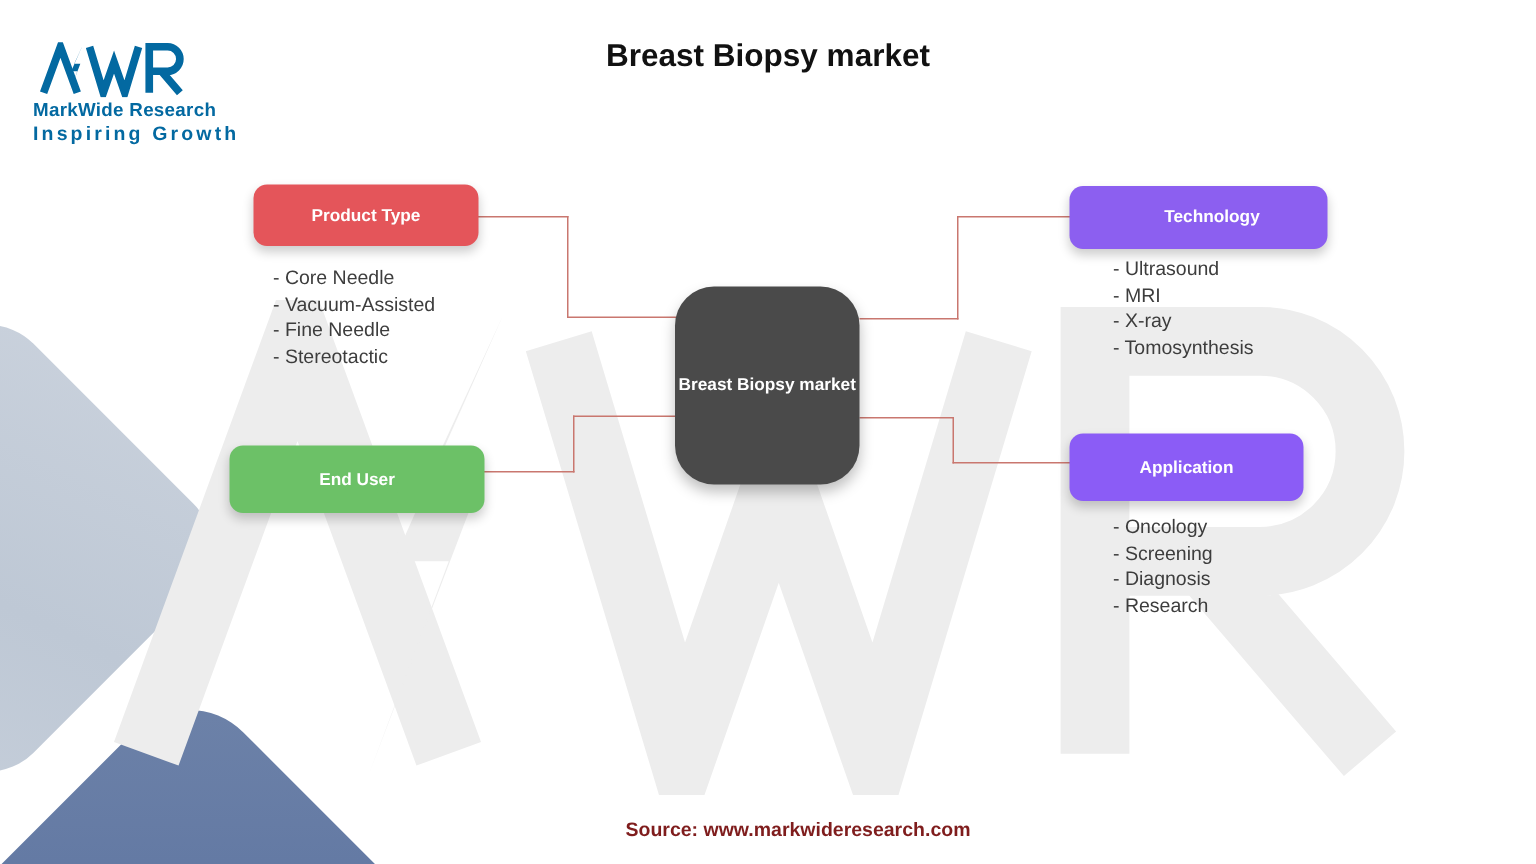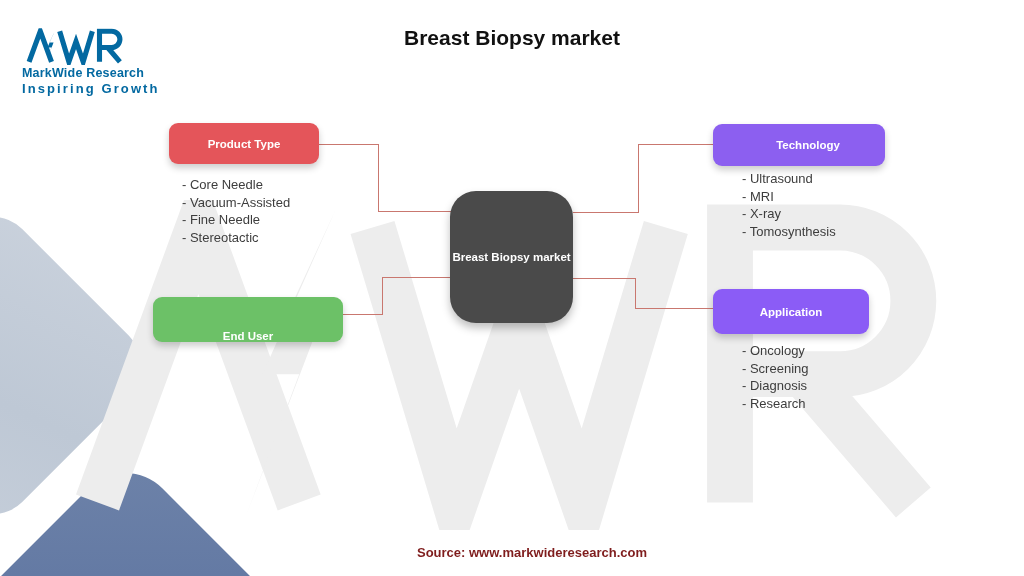--- a/index.html
+++ b/index.html
@@ -32,21 +32,21 @@
   .conn{position:absolute;z-index:2;}
   
   .branch-box{
     position:absolute;border-radius:9px;z-index:3;
     display:flex;align-items:center;justify-content:center;
     color:#fff;font-size:11.5px;font-weight:700;
     box-shadow:0 4px 7px rgba(0,0,0,.20);
   }
   .box-pt{left:153px;top:123px;width:150px;height:41px;margin-left:16px;}
   .box-tech{left:713px;top:124px;width:154px;height:42px;}
-  .box-eu{left:153px;top:297px;width:190px;height:45px;align-items:flex-end;}
+  .box-eu{left:153px;top:297px;width:170px;height:45px;}
   .box-app{left:713px;top:289px;width:156px;height:45px;}
   
   .branch-list{position:absolute;z-index:3;font-size:13px;color:#3d3d3d;line-height:17.6px;}
   .list-pt{left:182px;top:176px;}
   .list-tech{left:742px;top:170px;}
   .list-eu{left:182px;top:357px;}
   .list-app{left:742px;top:342px;}
   .branch-list div{white-space:nowrap;}
   
   .center-node{

